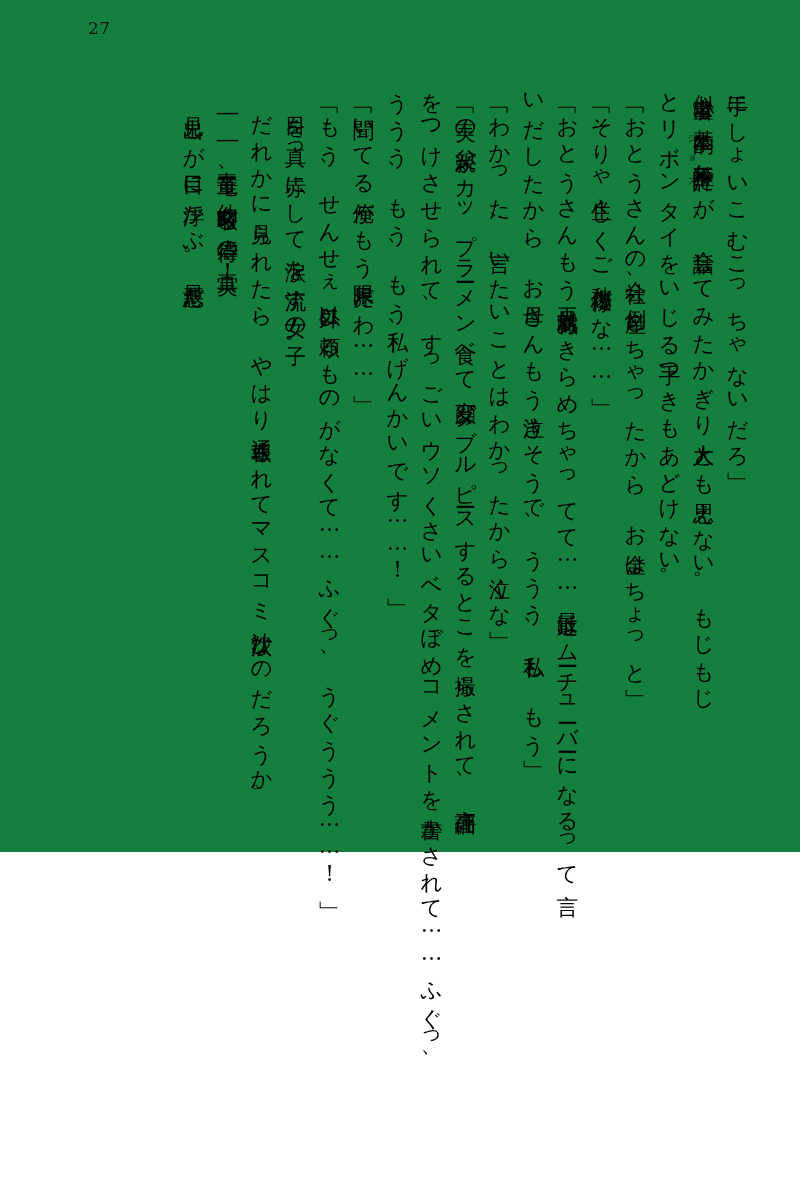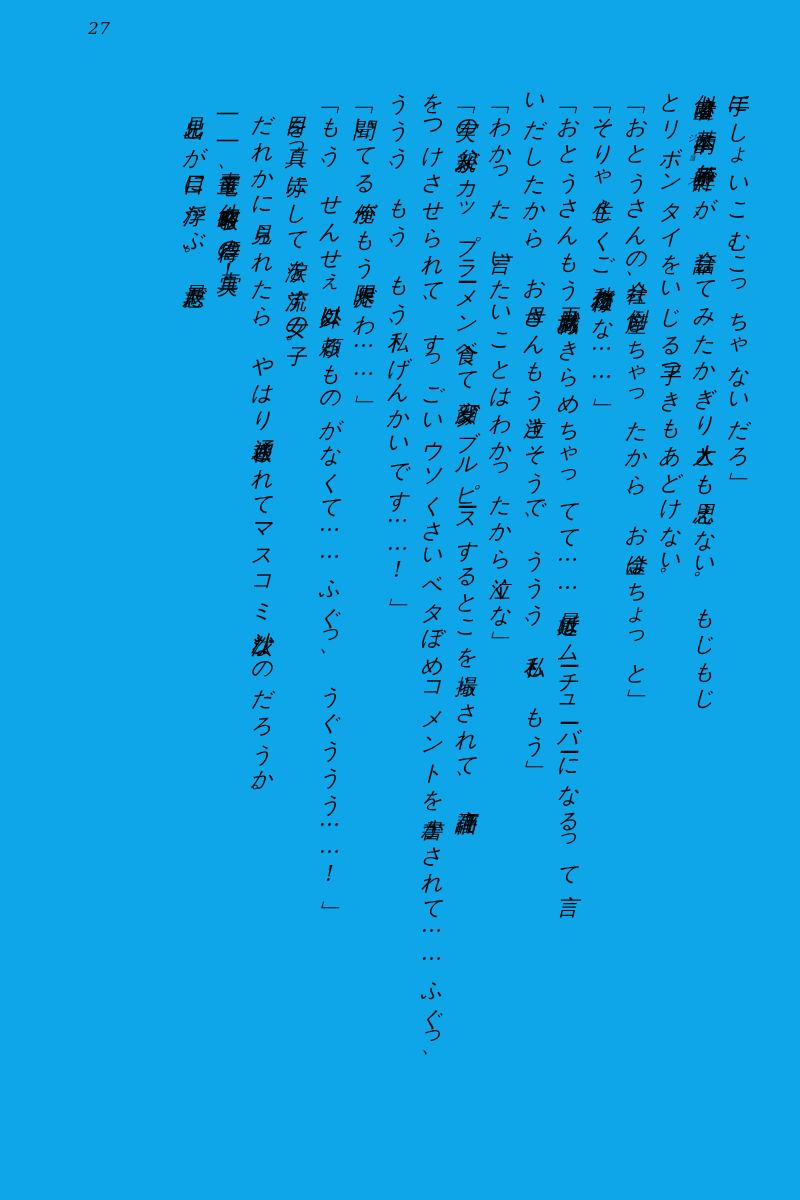--- a/index.html
+++ b/index.html
@@ -10,24 +10,23 @@
   body {
     width: 800px;
     height: 1200px;
     overflow: hidden;
     font-family: "DejaVu Serif", "Liberation Serif", serif;
     color: #000000;
   }
   .page {
     position: relative;
     width: 800px;
-    height: 1200px;
-    background: #0ea5e9;
+    height: 852px;
+    background: #15803d;
     box-sizing: border-box;
-    font-style: italic;
   }
   .page-number {
     position: absolute;
     top: 18px;
     left: 88px;
     font-size: 17px;
     letter-spacing: 0.5px;
     color: #111;
     font-family: "DejaVu Serif", "Liberation Serif", serif;
   }

